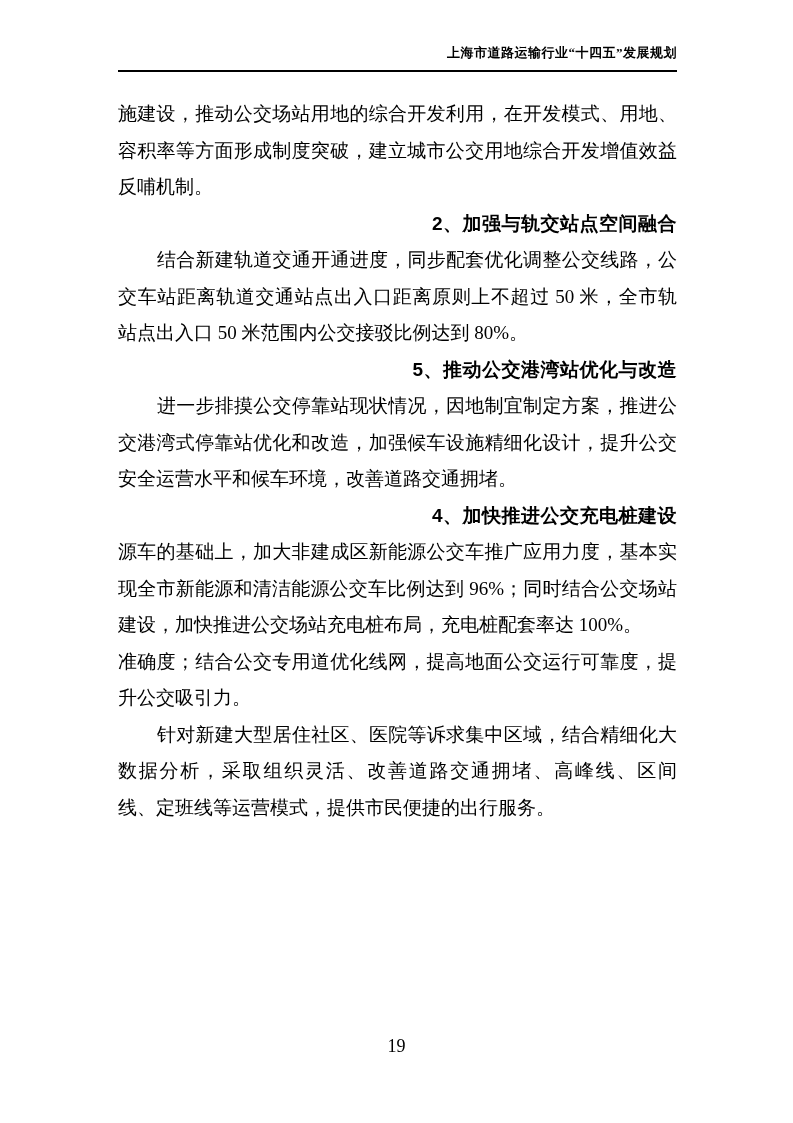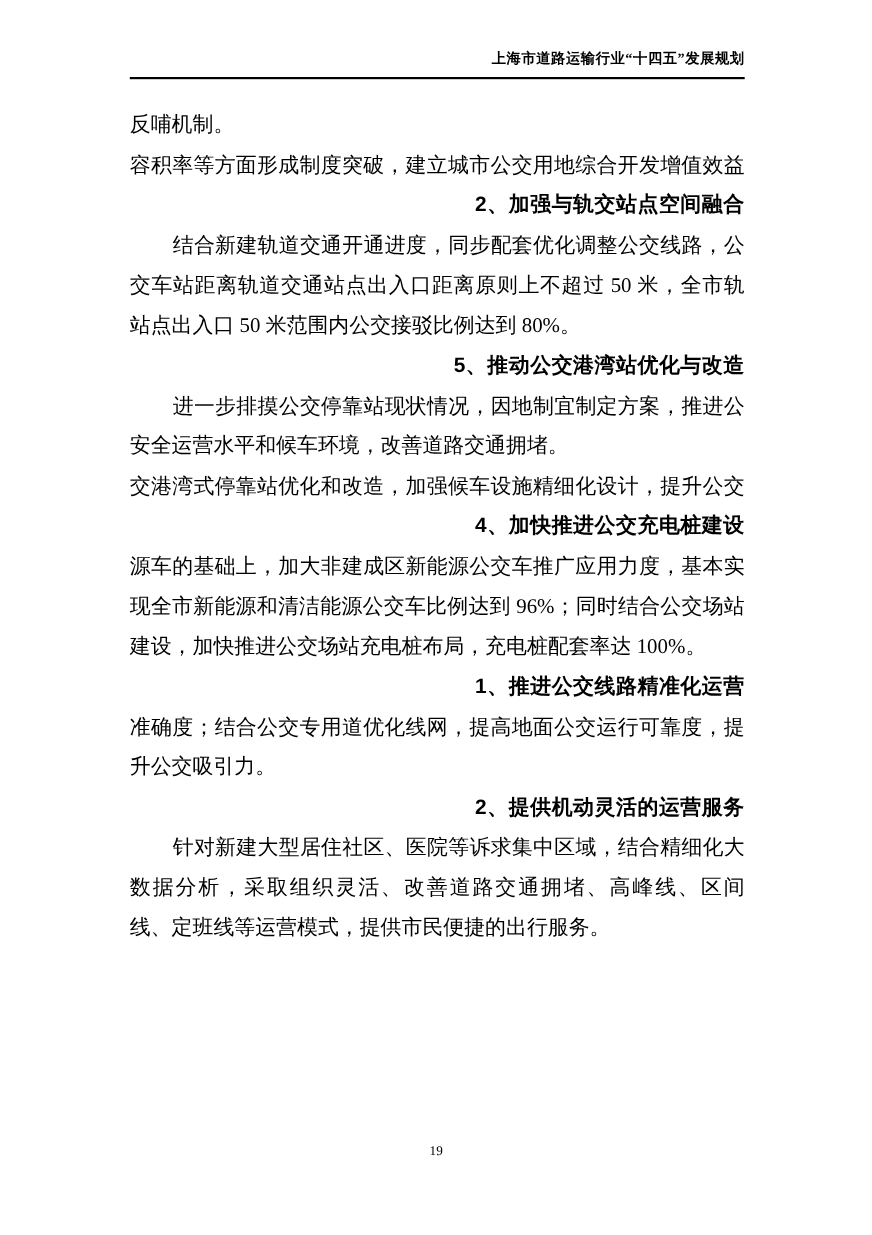--- a/index.html
+++ b/index.html
@@ -68,52 +68,51 @@
   .heading       { text-indent: 39px; }
   .heading-tight { text-indent: 20px; }
   
   .page-number {
     position: absolute;
     left: 0;
     right: 0;
     top: 1038px;
     text-align: center;
     font-family: "Liberation Serif", serif;
-    font-size: 12px;
+    font-size: 18px;
     line-height: 16px;
   }
 </style>
 </head>
 <body>
 
 <div class="page">
 
   <div class="header-title">上海市道路运输行业“十四五”发展规划</div>
 
   <div class="header-rule"></div>
 
   <div class="doc">
+      <div class="line body-full">施建设，推动公交场站用地的综合开发利用，在开发模式、用地、</div>
+      <div class="line body-full">容积率等方面形成制度突破，建立城市公交用地综合开发增值效益</div>
       <div class="line body-last">反哺机制。</div>
-      <div class="line body-full">容积率等方面形成制度突破，建立城市公交用地综合开发增值效益</div>
       <div class="line heading">2、加强与轨交站点空间融合</div>
       <div class="line body-first">结合新建轨道交通开通进度，同步配套优化调整公交线路，公</div>
       <div class="line body-full">交车站距离轨道交通站点出入口距离原则上不超过 50 米，全市轨道</div>
       <div class="line body-last">站点出入口 50 米范围内公交接驳比例达到 80%。</div>
       <div class="line heading">5、推动公交港湾站优化与改造</div>
       <div class="line body-first">进一步排摸公交停靠站现状情况，因地制宜制定方案，推进公</div>
+      <div class="line body-full">交港湾式停靠站优化和改造，加强候车设施精细化设计，提升公交</div>
       <div class="line body-last">安全运营水平和候车环境，改善道路交通拥堵。</div>
-      <div class="line body-full">交港湾式停靠站优化和改造，加强候车设施精细化设计，提升公交</div>
       <div class="line heading">4、加快推进公交充电桩建设</div>
       <div class="line body-full">源车的基础上，加大非建成区新能源公交车推广应用力度，基本实</div>
       <div class="line body-full">现全市新能源和清洁能源公交车比例达到 96%；同时结合公交场站</div>
       <div class="line body-last">建设，加快推进公交场站充电桩布局，充电桩配套率达 100%。</div>
-      <div class="line heading-tight">1、推进公交线路精准化运营</div>
       <div class="line body-full">准确度；结合公交专用道优化线网，提高地面公交运行可靠度，提</div>
       <div class="line body-last">升公交吸引力。</div>
-      <div class="line heading-tight">2、提供机动灵活的运营服务</div>
       <div class="line body-first">针对新建大型居住社区、医院等诉求集中区域，结合精细化大</div>
       <div class="line body-full">数据分析，采取组织灵活、改善道路交通拥堵、高峰线、区间</div>
       <div class="line body-last">线、定班线等运营模式，提供市民便捷的出行服务。</div>
     </div>
 
   <div class="page-number">19</div>
 
 </div>
 
 </body></html>

